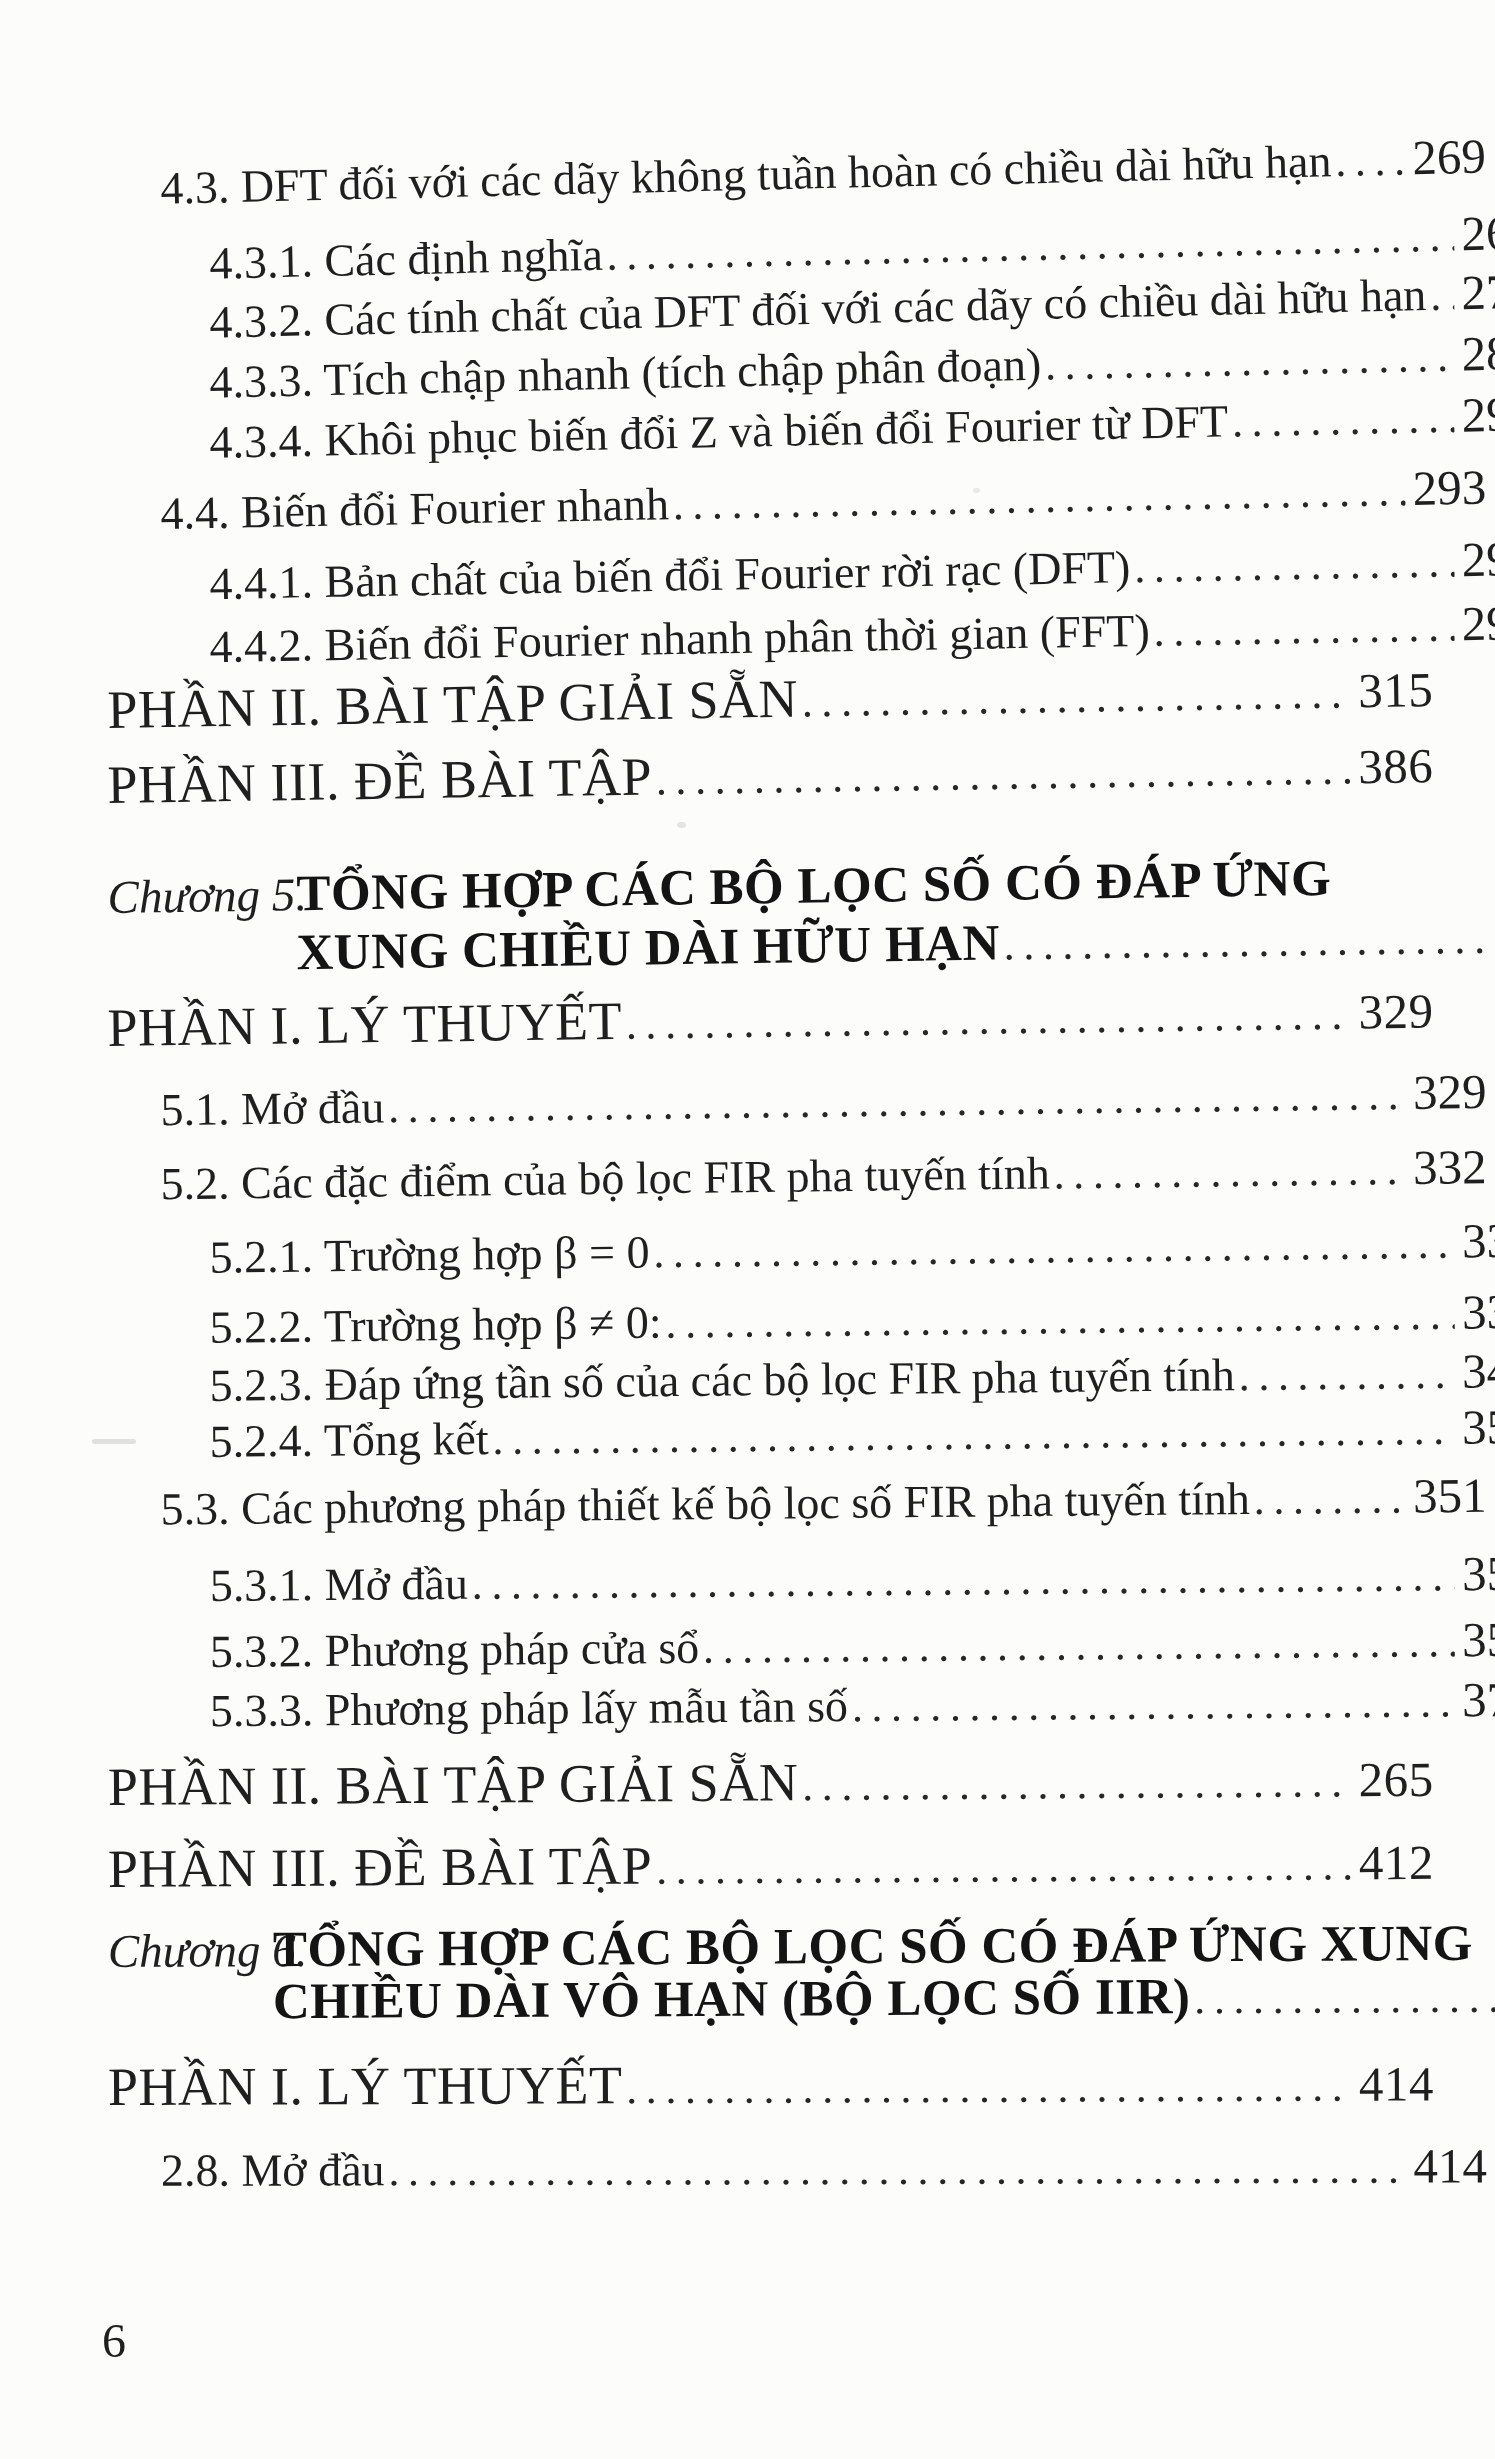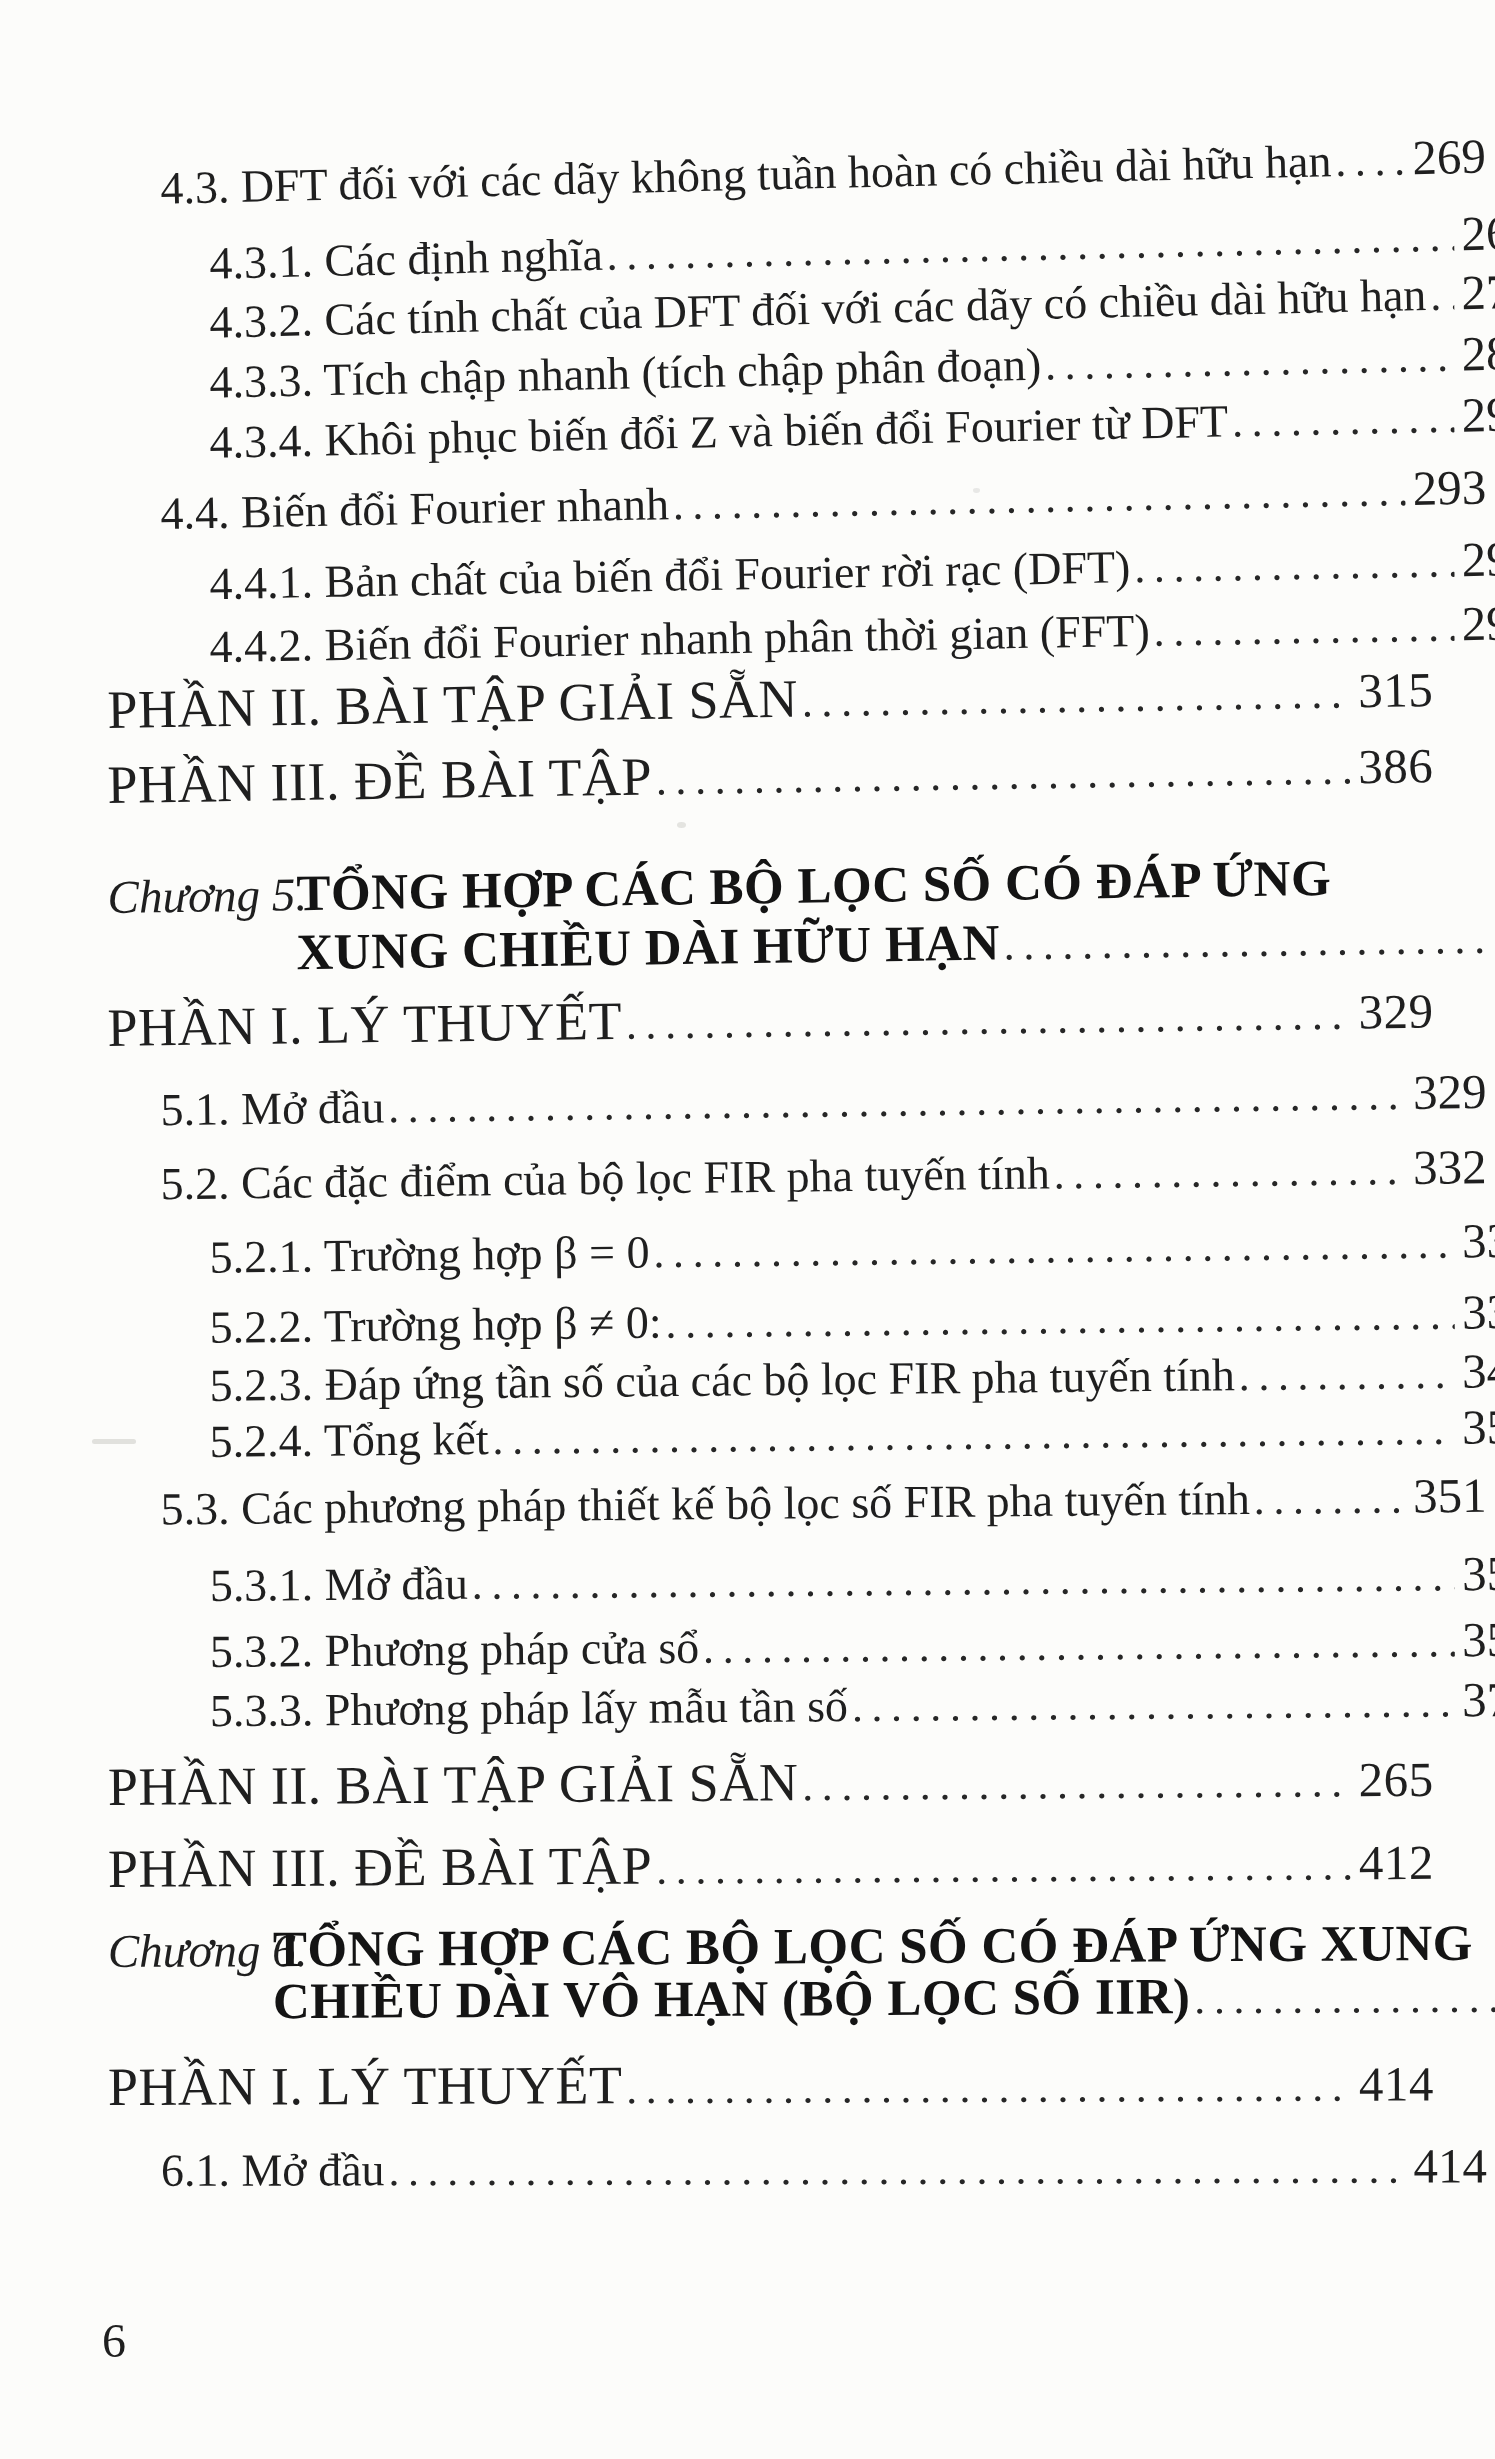--- a/index.html
+++ b/index.html
@@ -182,21 +182,21 @@
     <span class="dots"></span>
 
   </div>
 
   <div class="row part" style="top:2055px; transform:rotate(-0.2deg);">
     <span class="label">PHẦN I. LÝ THUYẾT</span>
     <span class="dots"></span>
     <span class="pg">414</span>
   </div>
   <div class="row lvl1" style="top:2140px; transform:rotate(-0.15deg);">
-    <span class="label">6.1. Mở đầu</span>
+    <span class="label">2.8. Mở đầu</span>
     <span class="dots"></span>
     <span class="pg">414</span>
   </div>
 
   <div class="folio">6</div>
 
   <div class="speck s1"></div>
   <div class="speck s2"></div>
   <div class="speck s3"></div>
 </div>

